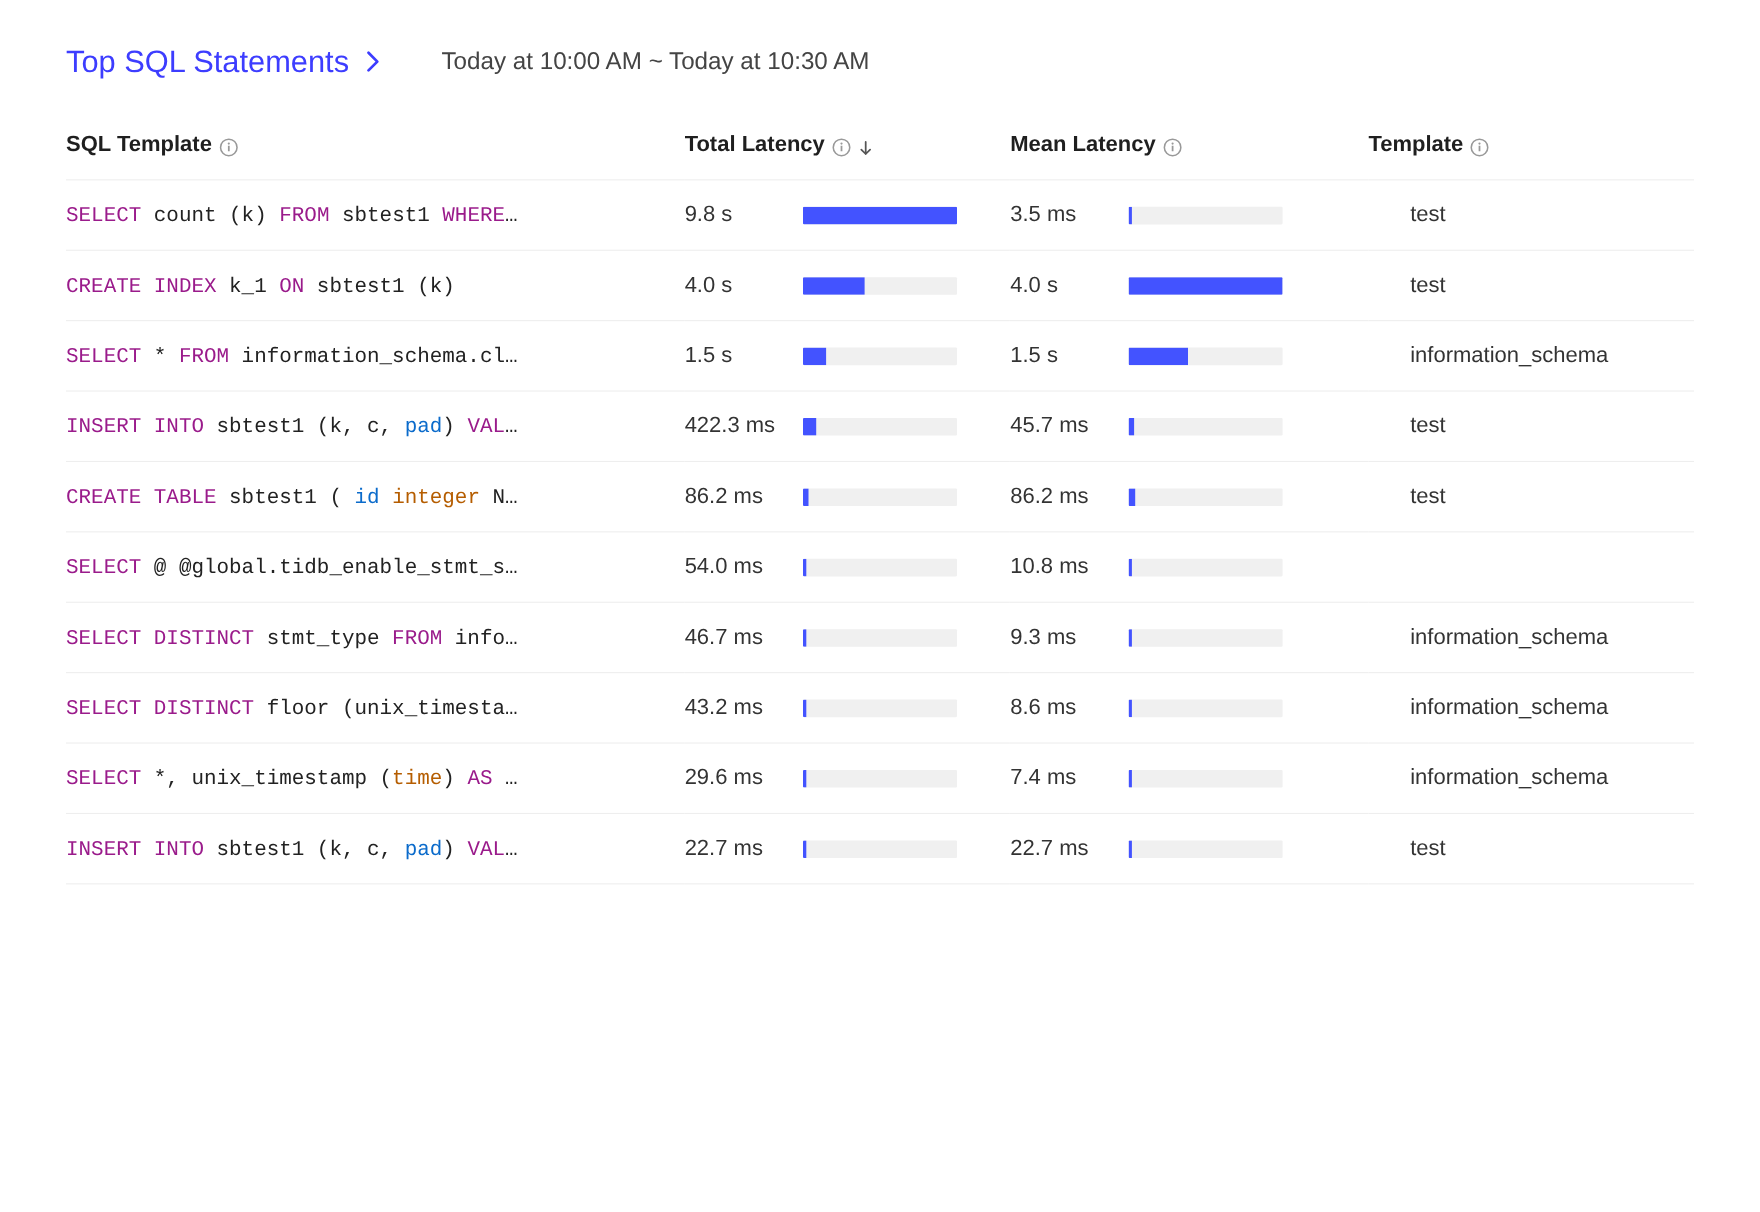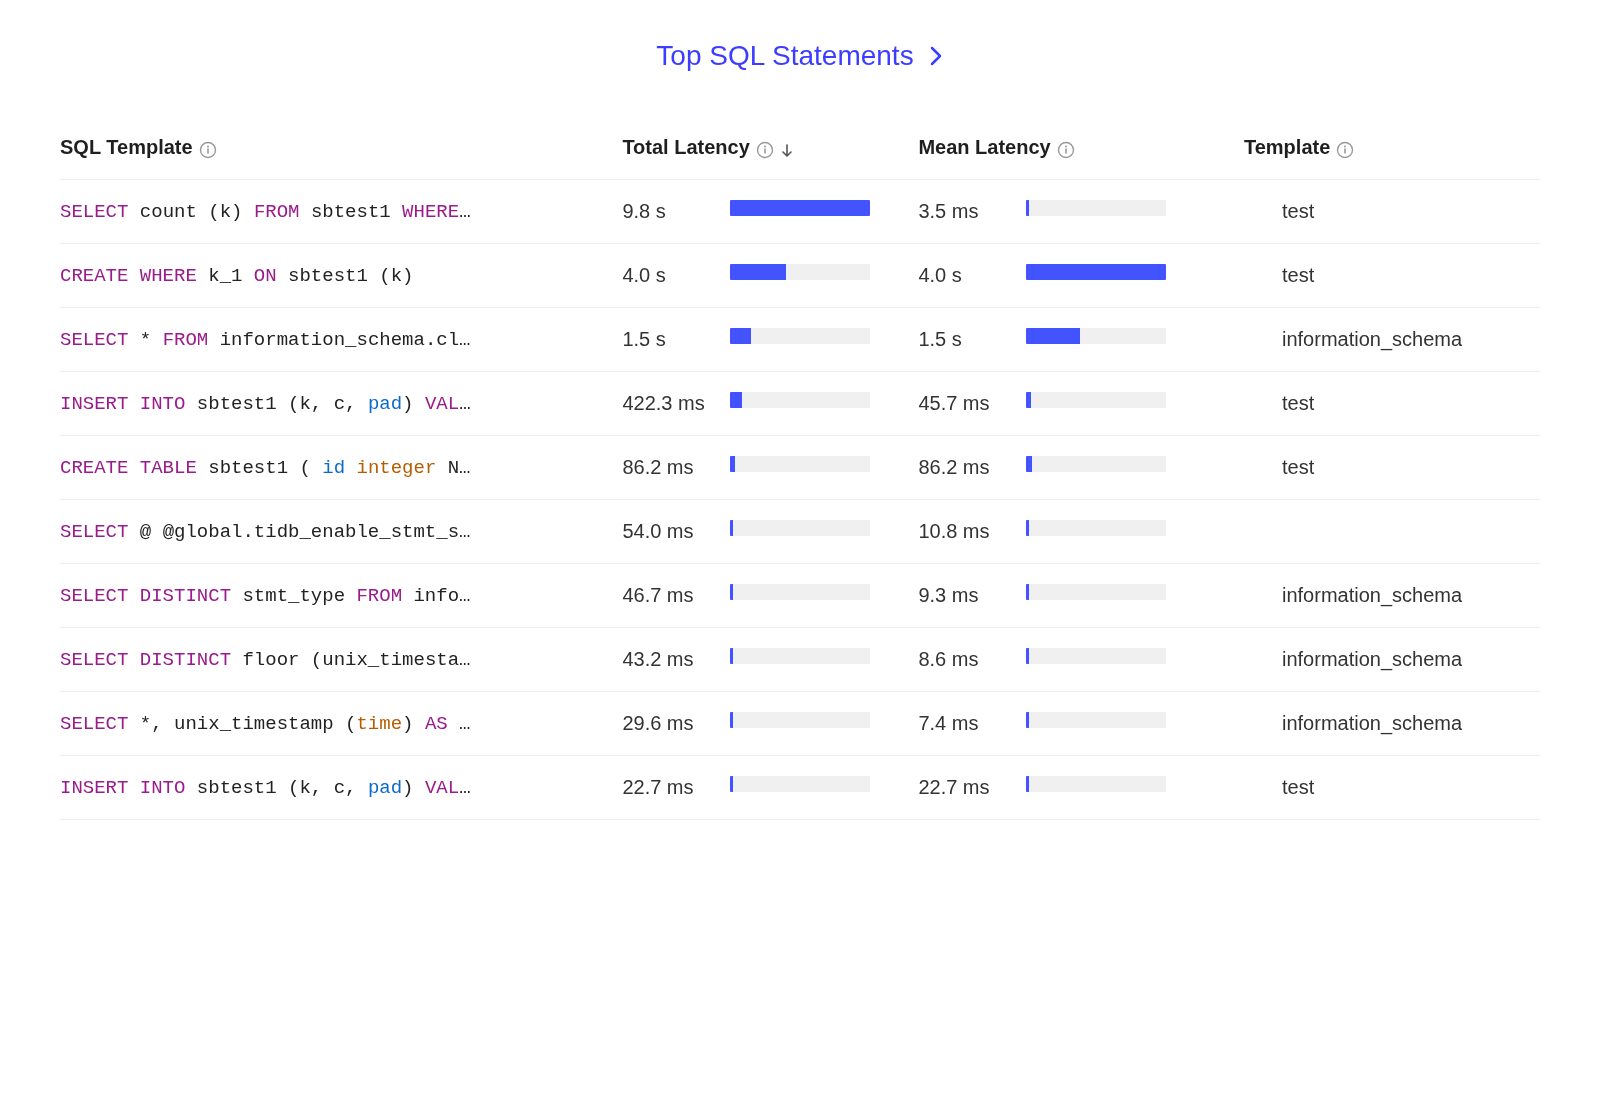--- a/index.html
+++ b/index.html
@@ -20,22 +20,21 @@
     padding: 40px 60px;
     font-family: -apple-system, BlinkMacSystemFont, "Segoe UI", Helvetica, Arial, sans-serif;
     color: var(--text-dark);
     background: #fff;
     font-size: 20px;
   }
   .header {
     display: flex;
     align-items: center;
     gap: 28px;
-    margin-bottom: 48px;
-    flex-direction: column;
+    margin-bottom: 32px;
   }
   .title-link {
     color: var(--link-blue);
     font-size: 28px;
     font-weight: 400;
     display: inline-flex;
     align-items: center;
     gap: 14px;
     cursor: pointer;
   }
@@ -88,21 +87,21 @@
     max-width: 100%;
     display:block;
     color:#222;
   }
   .tk-kw   { color: var(--kw-purple); }
   .tk-id   { color: #222; }
   .tk-bl   { color: var(--kw-blue); }
   .tk-or   { color: var(--kw-orange); }
 
   .lat-cell, .mlat-cell {
-    display:flex; align-items:flex-start; gap:18px;
+    display:flex; align-items:center; gap:18px;
   }
   .lat-val { min-width:90px; color:#333; }
   .bar {
     flex:1; height:16px; background:var(--bar-bg); position:relative;
     border-radius:1px; overflow:hidden; min-width:120px; max-width:140px;
   }
   .bar-fill {
     position:absolute; left:0; top:0; bottom:0;
     background:var(--bar-fill);
   }
@@ -113,20 +112,21 @@
 
 <div class="header">
   <a class="title-link">
     <span>Top SQL Statements</span>
     <span class="chevron">
       <svg width="16" height="24" viewBox="0 0 16 24" fill="none">
           <path d="M4 4l8 8-8 8" stroke="#3d3dff" stroke-width="2.5" stroke-linecap="round" stroke-linejoin="round"></path>
         </svg>
     </span>
   </a>
+  <span class="timerange">Today at 10:00 AM ~ Today at 10:30 AM</span>
 </div>
 
 <table class="sql">
   <colgroup>
     <col class="col-template">
       <col class="col-lat">
       <col class="col-mlat">
       <col class="col-db">
   </colgroup>
   <thead>
@@ -204,21 +204,21 @@
       <span class="lat-val">3.5 ms</span>
       <span class="bar">
               <span class="bar-fill" style="width:2%"></span>
             </span>
     </div>
         </td>
         <td><span class="db">test</span></td>
       </tr>
       <tr>
         <td>
-          <span class="sql-tmpl" title="CREATE INDEX k_1 ON sbtest1 (k)"><span class="tk-kw">CREATE WHERE</span><span class="tk-id"> k_1 </span><span class="tk-kw">ON</span><span class="tk-id"> sbtest1 </span><span class="tk-id">(</span><span class="tk-id">k</span><span class="tk-id">)</span></span>
+          <span class="sql-tmpl" title="CREATE INDEX k_1 ON sbtest1 (k)"><span class="tk-kw">CREATE INDEX</span><span class="tk-id"> k_1 </span><span class="tk-kw">ON</span><span class="tk-id"> sbtest1 </span><span class="tk-id">(</span><span class="tk-id">k</span><span class="tk-id">)</span></span>
         </td>
         <td>
           <div class="lat-cell">
       <span class="lat-val">4.0 s</span>
       <span class="bar">
               <span class="bar-fill" style="width:40%"></span>
             </span>
     </div>
         </td>
         <td>

